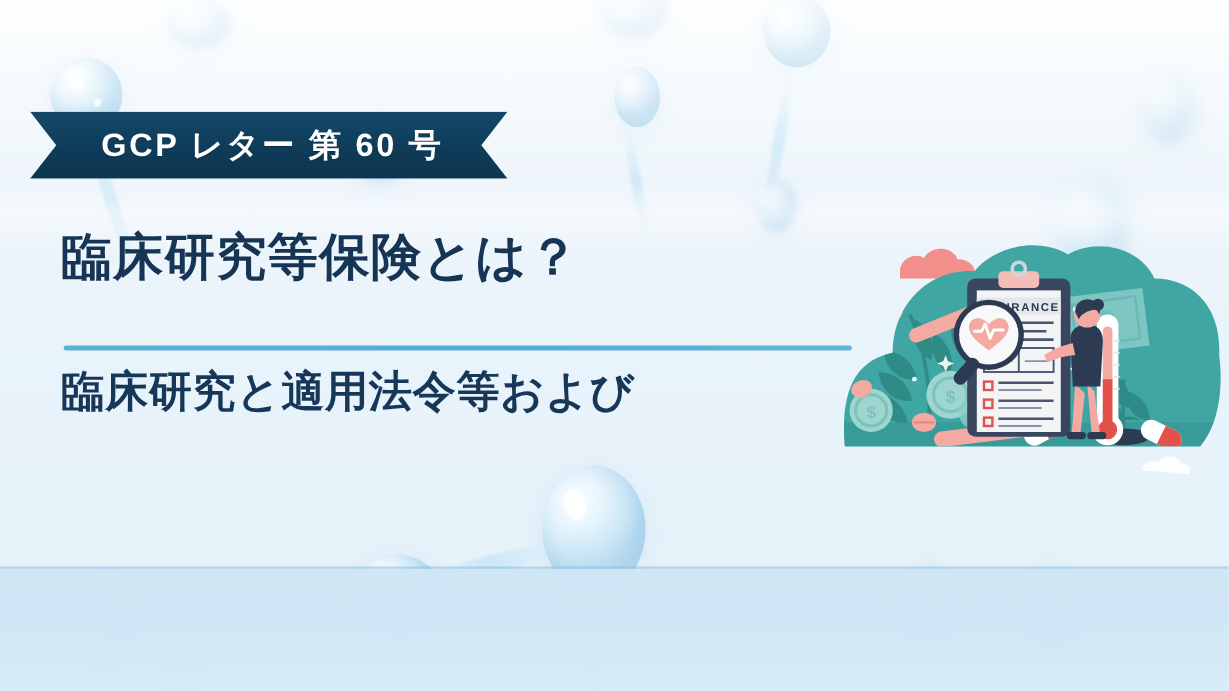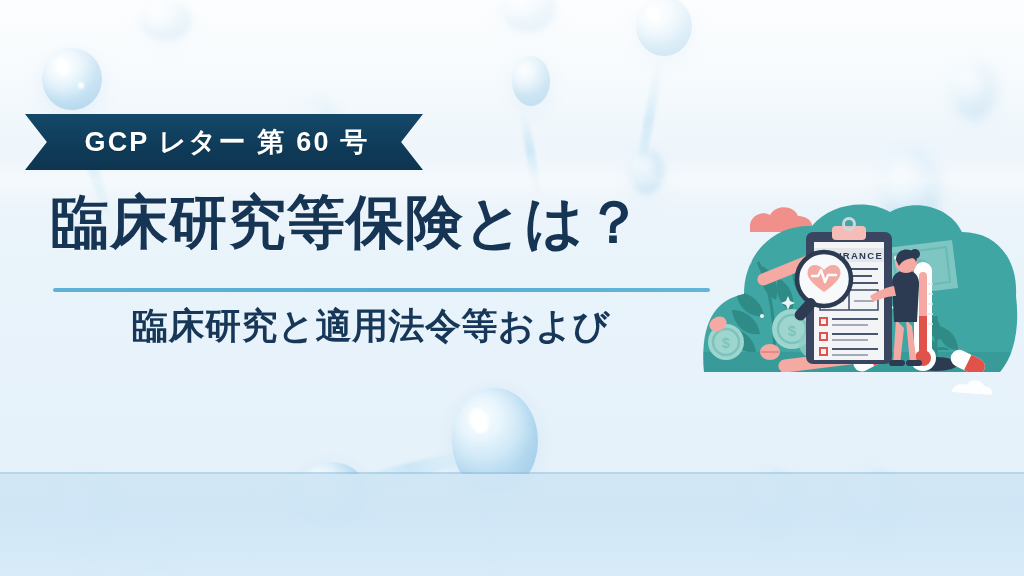--- a/index.html
+++ b/index.html
@@ -71,39 +71,39 @@
   .ribbon-wrap {
     position:absolute; left:25px; top:93px;
     width:398px; height:56px;
   }
   .ribbon {
     width:100%; height:100%;
     background:#11405e;
     background:linear-gradient(180deg,#14486a 0%,#0f3c59 55%,#0d3550 100%);
     -webkit-clip-path:polygon(0 0,100% 0,100% 100%,0 100%,5.5% 50%);
     clip-path:polygon(0 0, 100% 0, 94.5% 50%, 100% 100%, 0 100%, 5.5% 50%);
-    display:flex; align-items:center; justify-content:center;margin-top:21px;
+    display:flex; align-items:center; justify-content:center;
   }
   .ribbon-text {
     color:#ffffff;
     font-size:27px;
     font-weight:bold;
     letter-spacing:2.2px;
     line-height:1;
     padding-left:6px;
     text-shadow:0 1px 1px rgba(0,0,0,.18);
     white-space:nowrap;
   }
 
   
   .headline {
     position:absolute; left:51px; top:190px;
     width:700px;
     color:#163454;
-    font-size:58px;
+    font-size:42px;
     font-weight:bold;
     letter-spacing:1px;
     line-height:1.12;
     white-space:nowrap;
     text-shadow:0 1px 0 rgba(255,255,255,.35);
   }
 
   
   .divider {
     position:absolute; left:53px; top:288px;
@@ -115,21 +115,21 @@
   
   .subtitle {
     position:absolute; left:51px; top:300px;
     width:640px;
     color:#173758;
     font-size:36px;
     font-weight:bold;
     line-height:1.42;
     letter-spacing:.5px;
   }
-  .subtitle .ln { display:block; white-space:nowrap;text-align:center; }
+  .subtitle .ln { display:block; white-space:nowrap; }
 
   
   .illu {
     position:absolute; left:700px; top:196px;
     width:324px; height:222px;
   }
   .illu svg { display:block; width:100%; height:100%; }
 </style>
 </head>
 <body>

